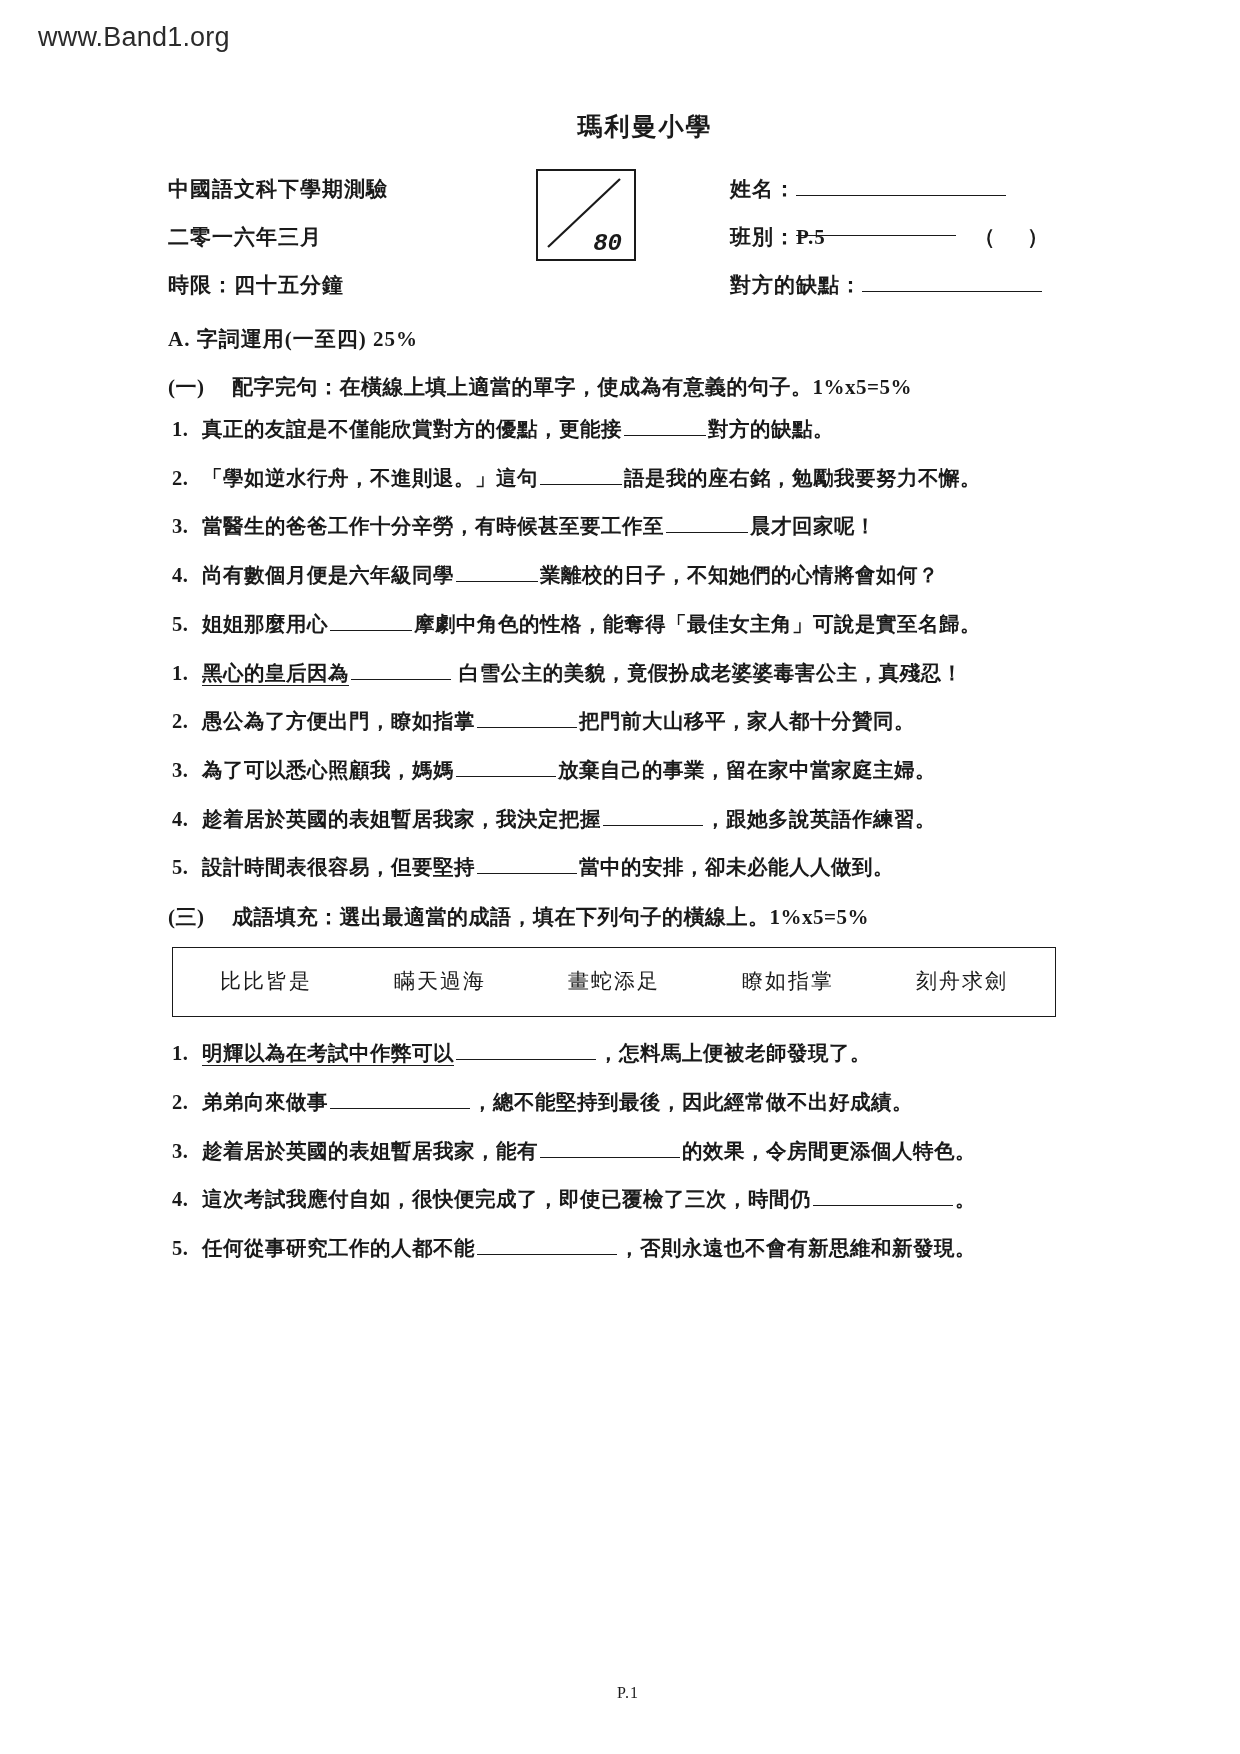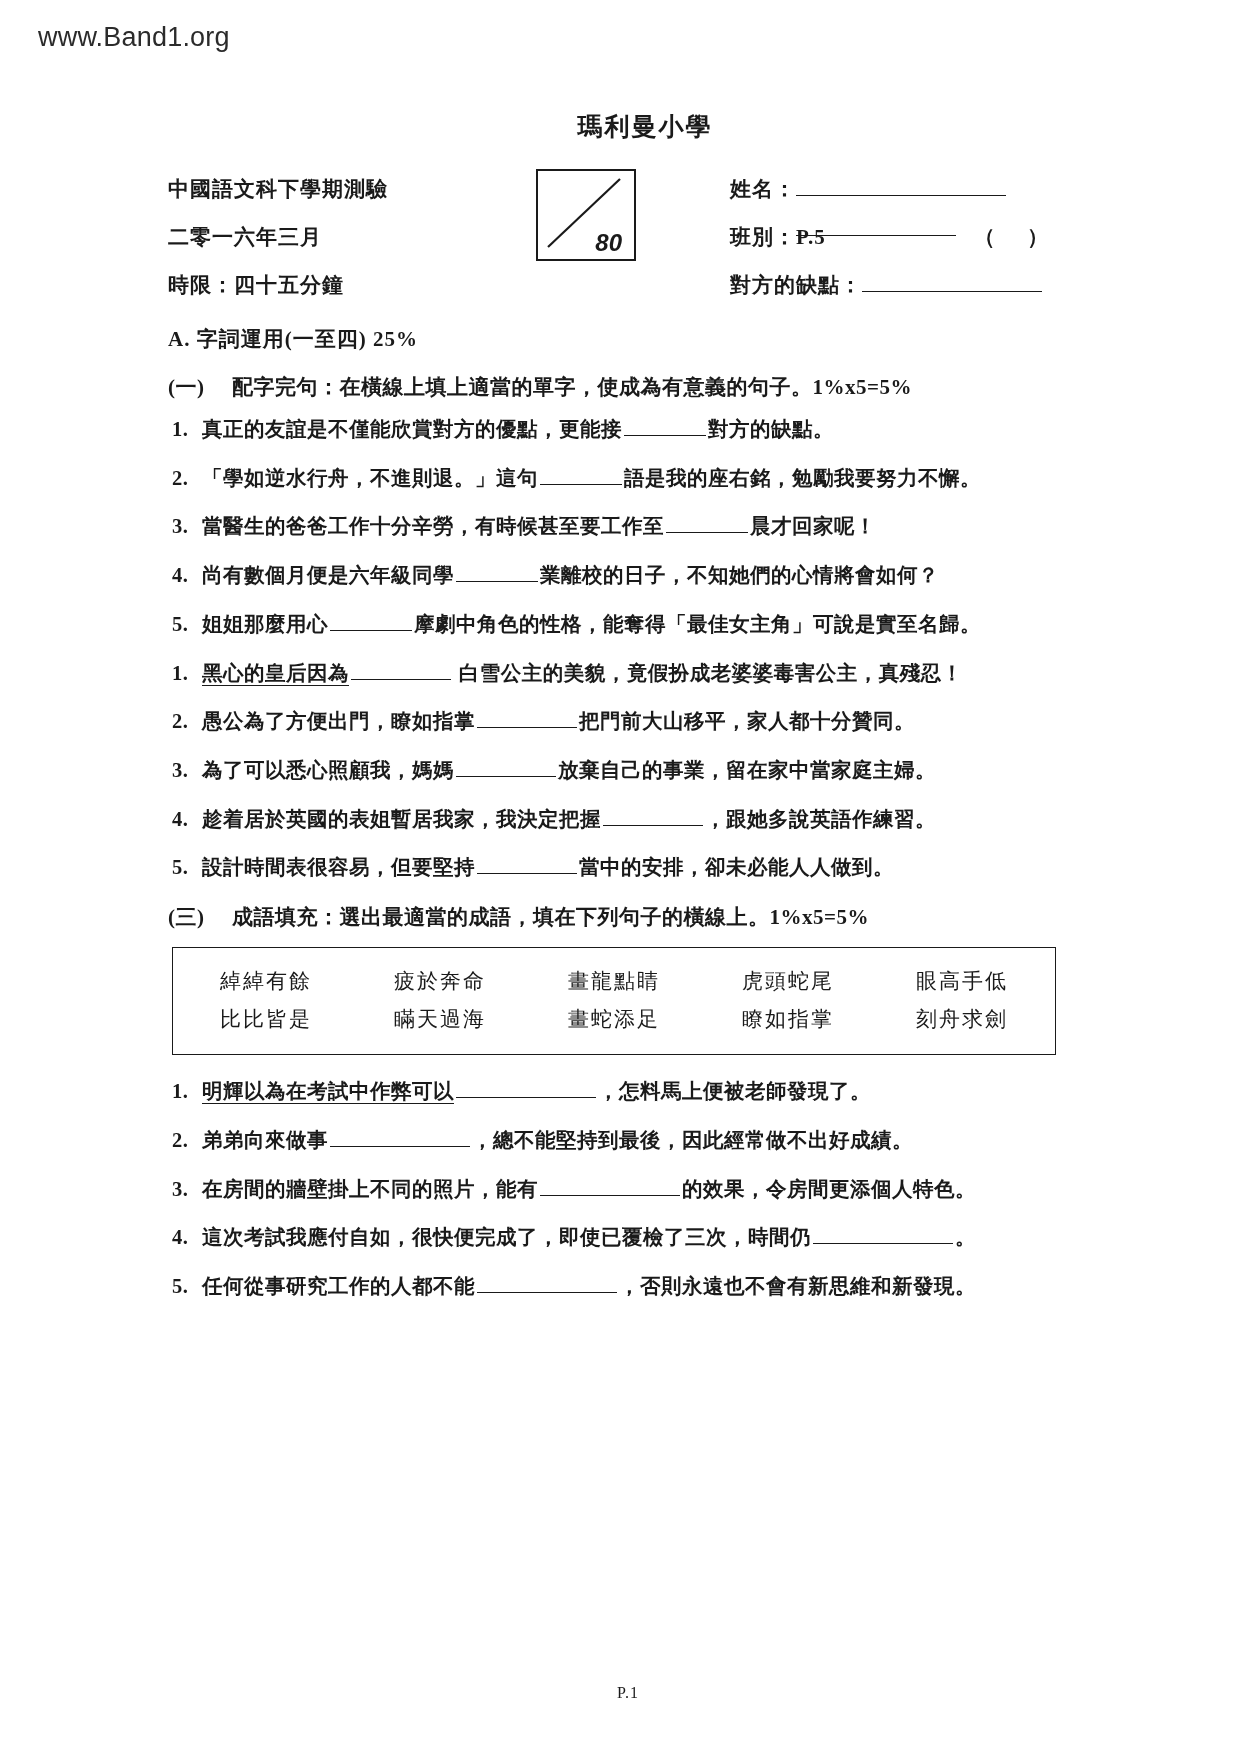--- a/index.html
+++ b/index.html
@@ -73,21 +73,21 @@
     width: 78px;
     height: 74px;
   }
   .score-num {
     position: absolute;
     right: 12px;
     bottom: 2px;
     font-size: 24px;
     font-weight: bold;
     font-style: italic;
-    font-family: Liberation Sans, sans-serif;
+    font-family: Liberation Mono, monospace;
   }
   .hdr-right {
     position: absolute;
     left: 580px;
     top: 6px;
     font-size: 21px;
     line-height: 48px;
     letter-spacing: 1px;
     font-weight: bold;
     white-space: nowrap;
@@ -227,39 +227,32 @@
       <li><span class="num">4.</span><span>趁着居於英國的表姐暫居我家，我決定把握</span><span class="blank b-md"></span><span>，跟她多說英語作練習。</span></li>
       <li><span class="num">5.</span><span>設計時間表很容易，但要堅持</span><span class="blank b-md"></span><span>當中的安排，卻未必能人人做到。</span></li>
     </ol>
 
     <div class="sub-title">
       <span class="lbl">(三)</span><span>成語填充：選出最適當的成語，填在下列句子的橫線上。1%x5=5%</span>
     </div>
 
     <div class="idiom-box">
       <div class="idiom-row">
-        <span>綽綽有餘</span>
-        <span>疲於奔命</span>
-        <span>畫龍點睛</span>
-        <span>虎頭蛇尾</span>
-        <span>眼高手低</span>
-      </div>
-      <div class="idiom-row">
         <span>比比皆是</span>
         <span>瞞天過海</span>
         <span>畫蛇添足</span>
         <span>瞭如指掌</span>
         <span>刻舟求劍</span>
       </div>
     </div>
 
     <ol class="qlist">
       <li><span class="num">1.</span><span class="udl">明輝以為在考試中作弊可以</span><span class="blank b-lg"></span><span>，怎料馬上便被老師發現了。</span></li>
       <li><span class="num">2.</span><span>弟弟向來做事</span><span class="blank b-lg"></span><span>，總不能堅持到最後，因此經常做不出好成績。</span></li>
-      <li><span class="num">3.</span><span>在房間的牆壁掛上不同的照片，能有</span><span class="blank b-lg"></span><span>的效果，令房間更添個人特色。</span></li>
+      <li><span class="num">3.</span><span>趁着居於英國的表姐暫居我家，能有</span><span class="blank b-lg"></span><span>的效果，令房間更添個人特色。</span></li>
       <li><span class="num">4.</span><span>這次考試我應付自如，很快便完成了，即使已覆檢了三次，時間仍</span><span class="blank b-lg"></span><span>。</span></li>
       <li><span class="num">5.</span><span>任何從事研究工作的人都不能</span><span class="blank b-lg"></span><span>，否則永遠也不會有新思維和新發現。</span></li>
     </ol>
 
   </div>
 
   <div class="footer">P.1</div>
 </div>
 
 </body></html>

